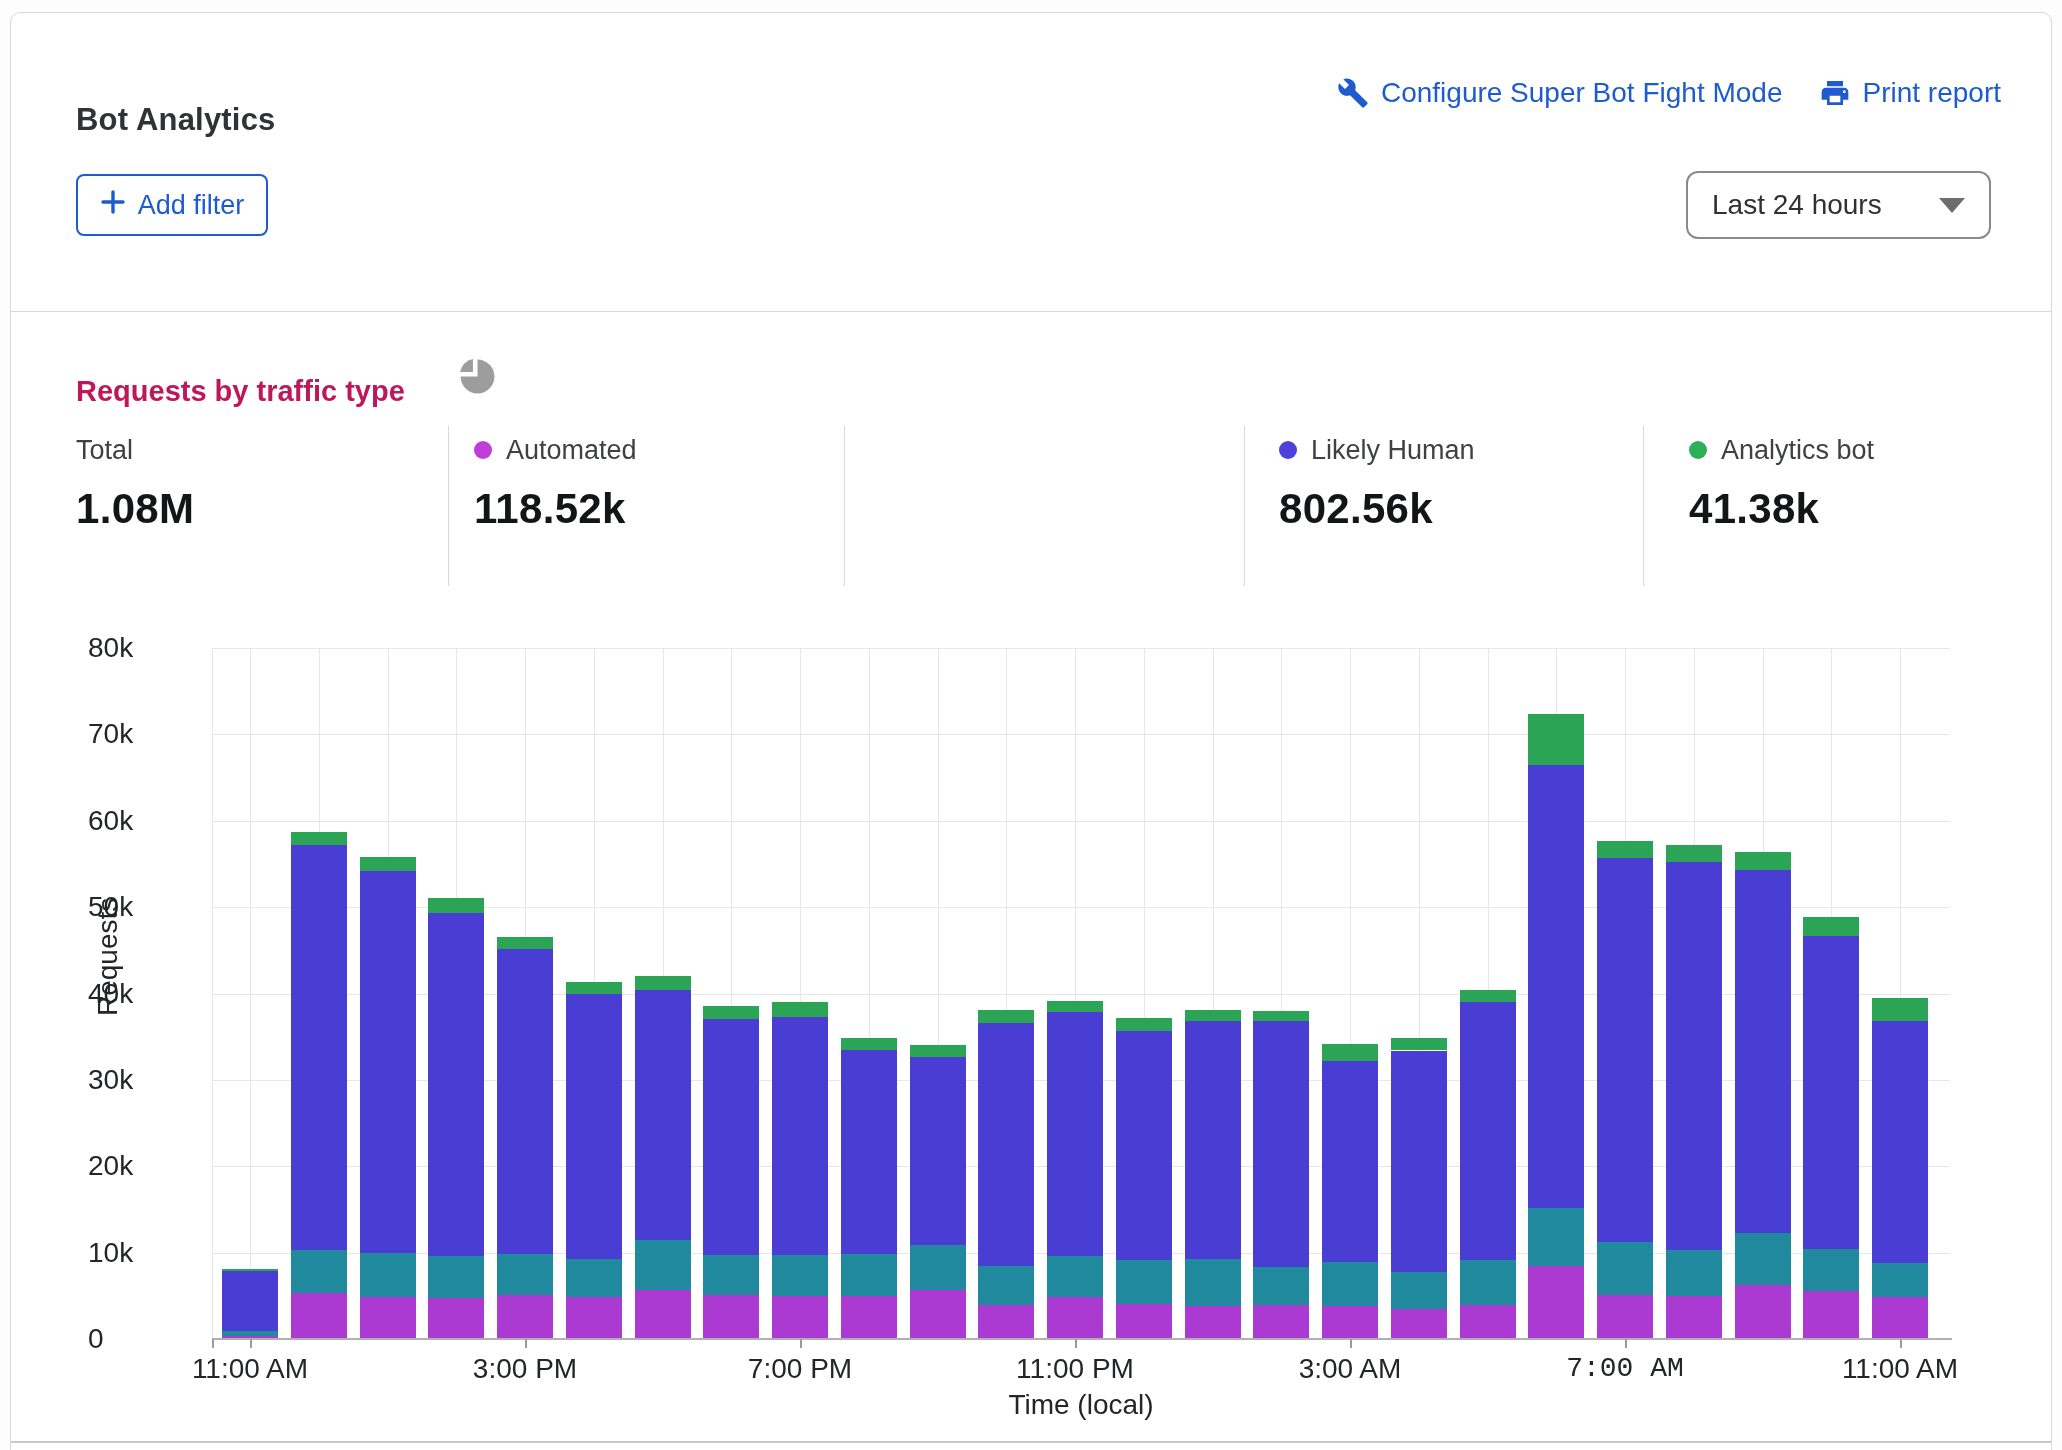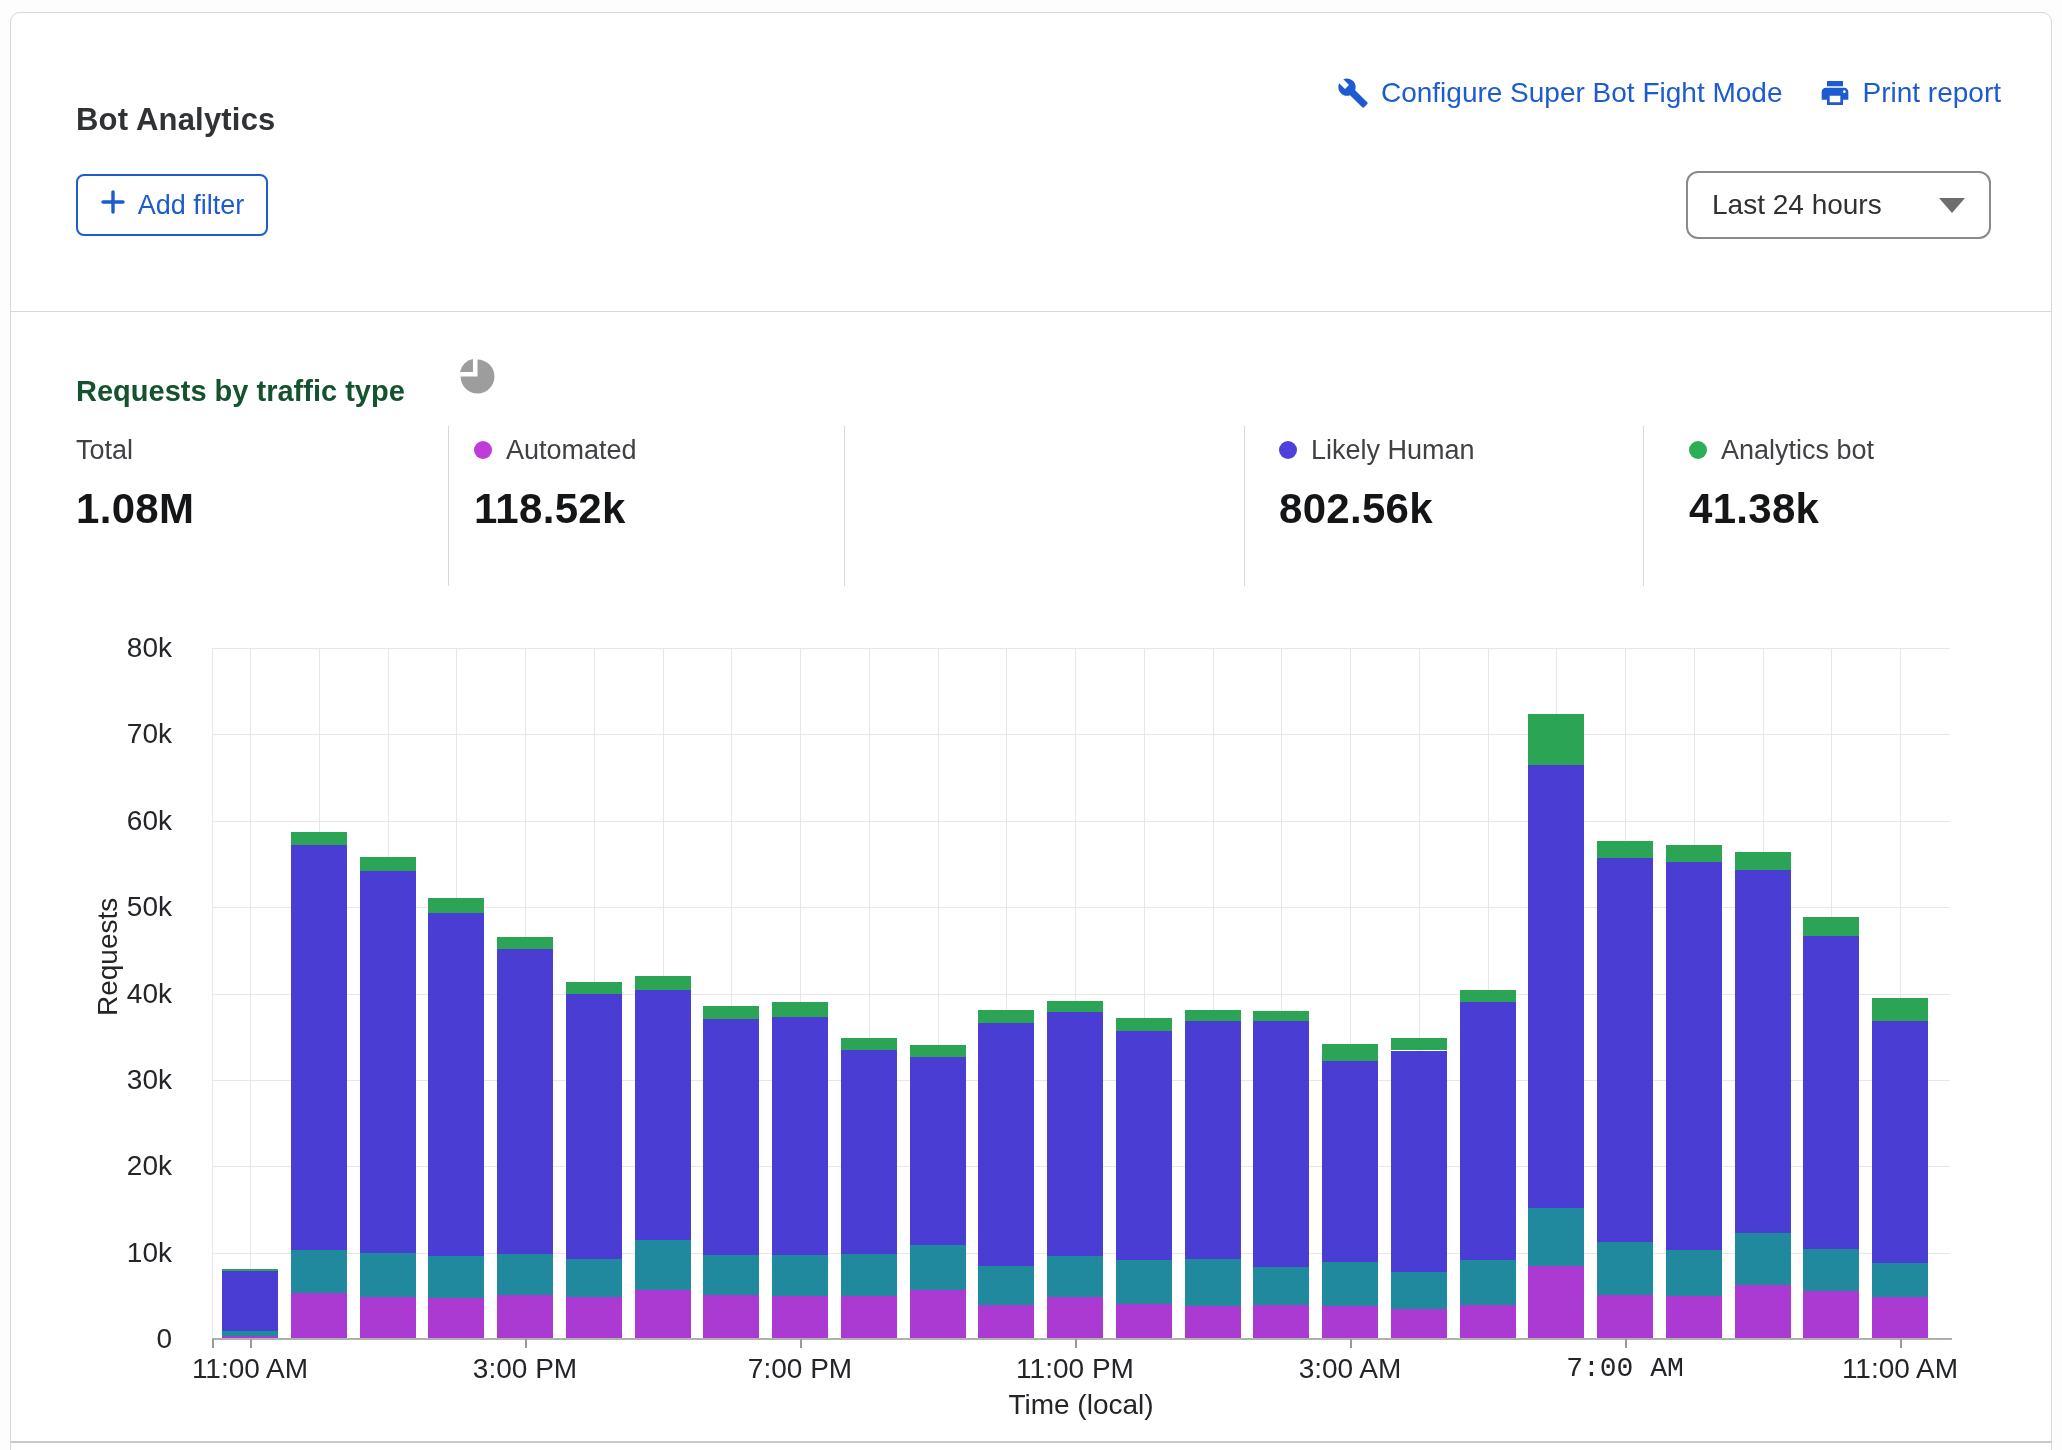--- a/index.html
+++ b/index.html
@@ -36,35 +36,35 @@
     display:flex;align-items:center;box-sizing:border-box;padding:0 24px;
     font-size:28px;color:#2f3135;cursor:pointer;
   }
   .select .caret{
     margin-left:auto;width:0;height:0;
     border-left:13px solid transparent;border-right:13px solid transparent;
     border-top:15px solid #6d6d6d;
   }
   .header-divider{position:absolute;left:0;top:298px;width:100%;height:1px;background:var(--divider,#d8d8d8);}
   .section-title{
-    position:absolute;left:65px;top:338px;font-size:29px;font-weight:700;color:#14532d;
+    position:absolute;left:65px;top:338px;font-size:29px;font-weight:700;color:#be185d;
   }
   .pie-icon{position:absolute;left:445px;top:342px;}
   .stat{position:absolute;top:424px;width:360px;}
   .stat .lbl-row{display:flex;align-items:center;gap:14px;height:26px;}
   .stat .dot{width:18px;height:18px;border-radius:50%;flex:0 0 auto;}
   .stat .lbl{font-size:27px;color:#3f4145;}
   .stat .val{margin-top:22px;font-size:42px;font-weight:700;color:#141517;letter-spacing:.3px;}
   .stat-divider{position:absolute;top:413px;height:160px;width:1px;background:var(--divider,#d8d8d8);}
   .bottom-divider{position:absolute;left:0;top:1428px;width:100%;height:2px;background:#c9c9c9;}
   #chart{position:absolute;left:0;top:0;width:2062px;height:1450px;pointer-events:none;}
   #chart .gl{position:absolute;background:var(--grid,#e7e7e7);}
   #chart .axisline{position:absolute;background:var(--axis,#b0b0b0);}
   #chart .tick{position:absolute;width:2px;height:9px;background:#9a9a9a;}
-  #chart .ylab{position:absolute;width:84px;text-align:right;font-size:28px;color:#232528;}
+  #chart .ylab{position:absolute;width:84px;font-size:28px;color:#232528;}
   #chart .xlab{position:absolute;width:200px;text-align:center;font-size:28px;color:#232528;}
   #chart .axtitle{position:absolute;font-size:28px;color:#232528;}
   #chart .seg{position:absolute;pointer-events:auto;}
 </style>
 </head>
 <body>
 
 <div class="card">
 
   <h1 class="page-title">Bot Analytics</h1>

